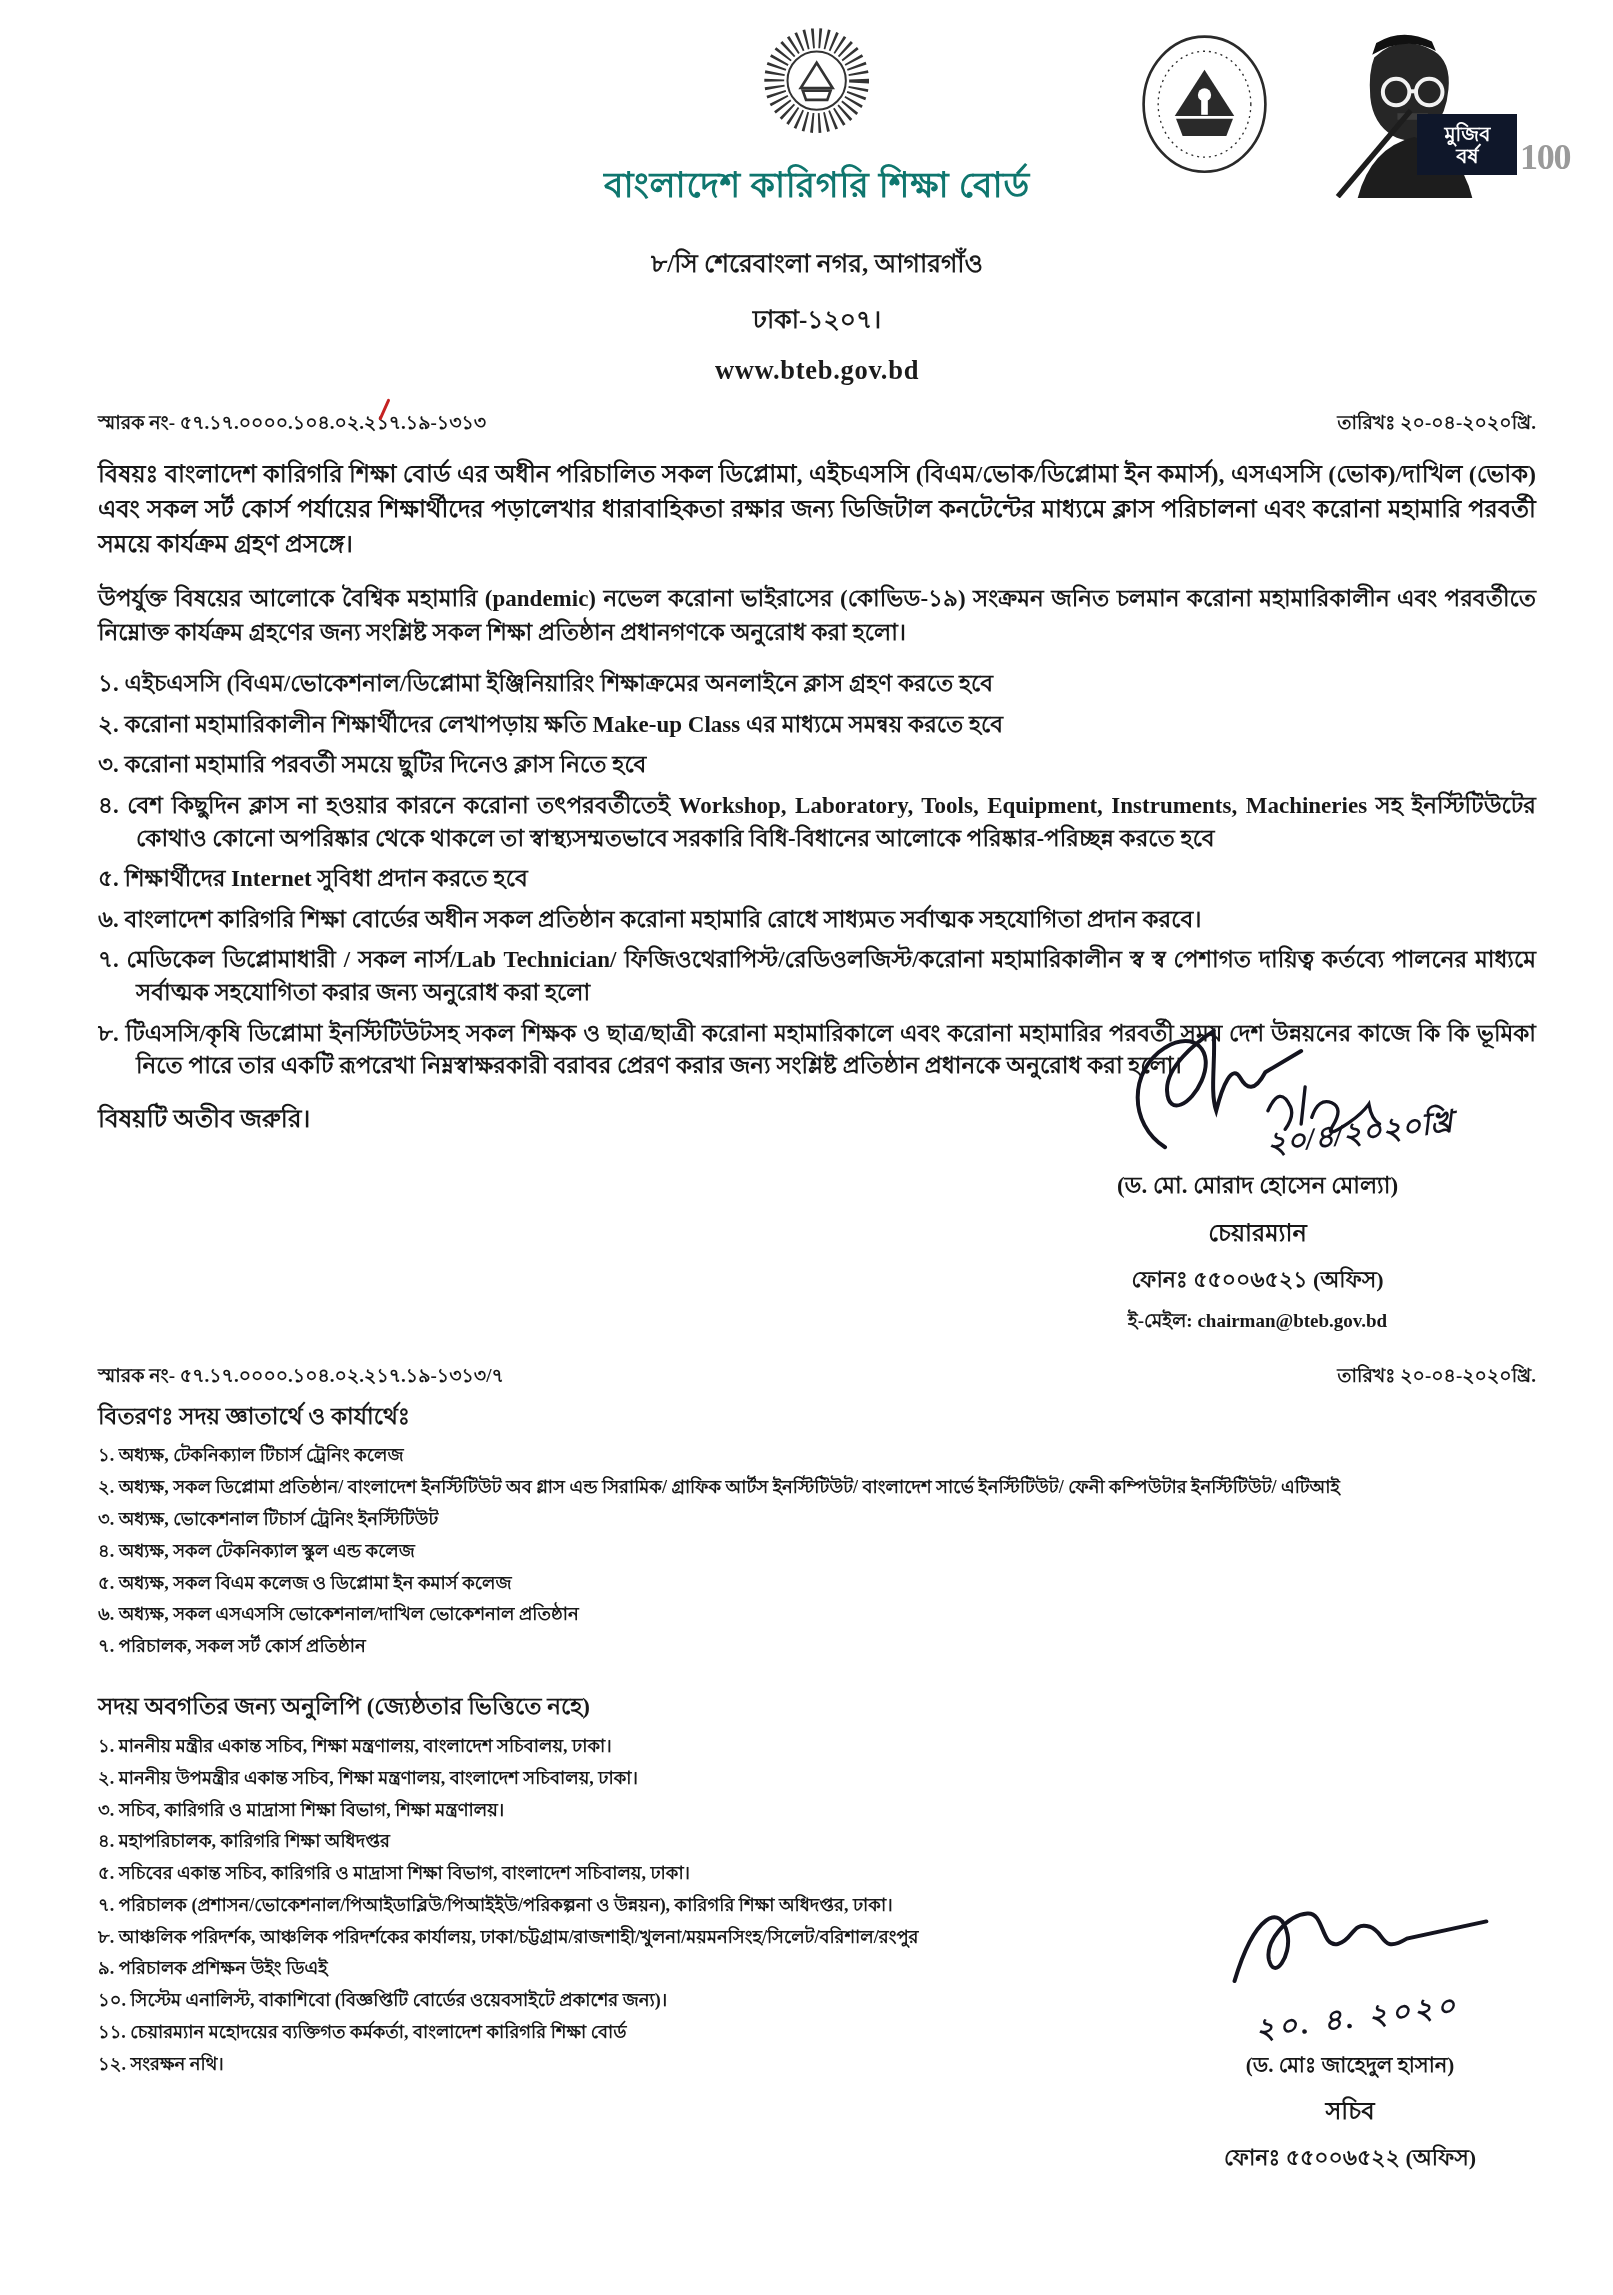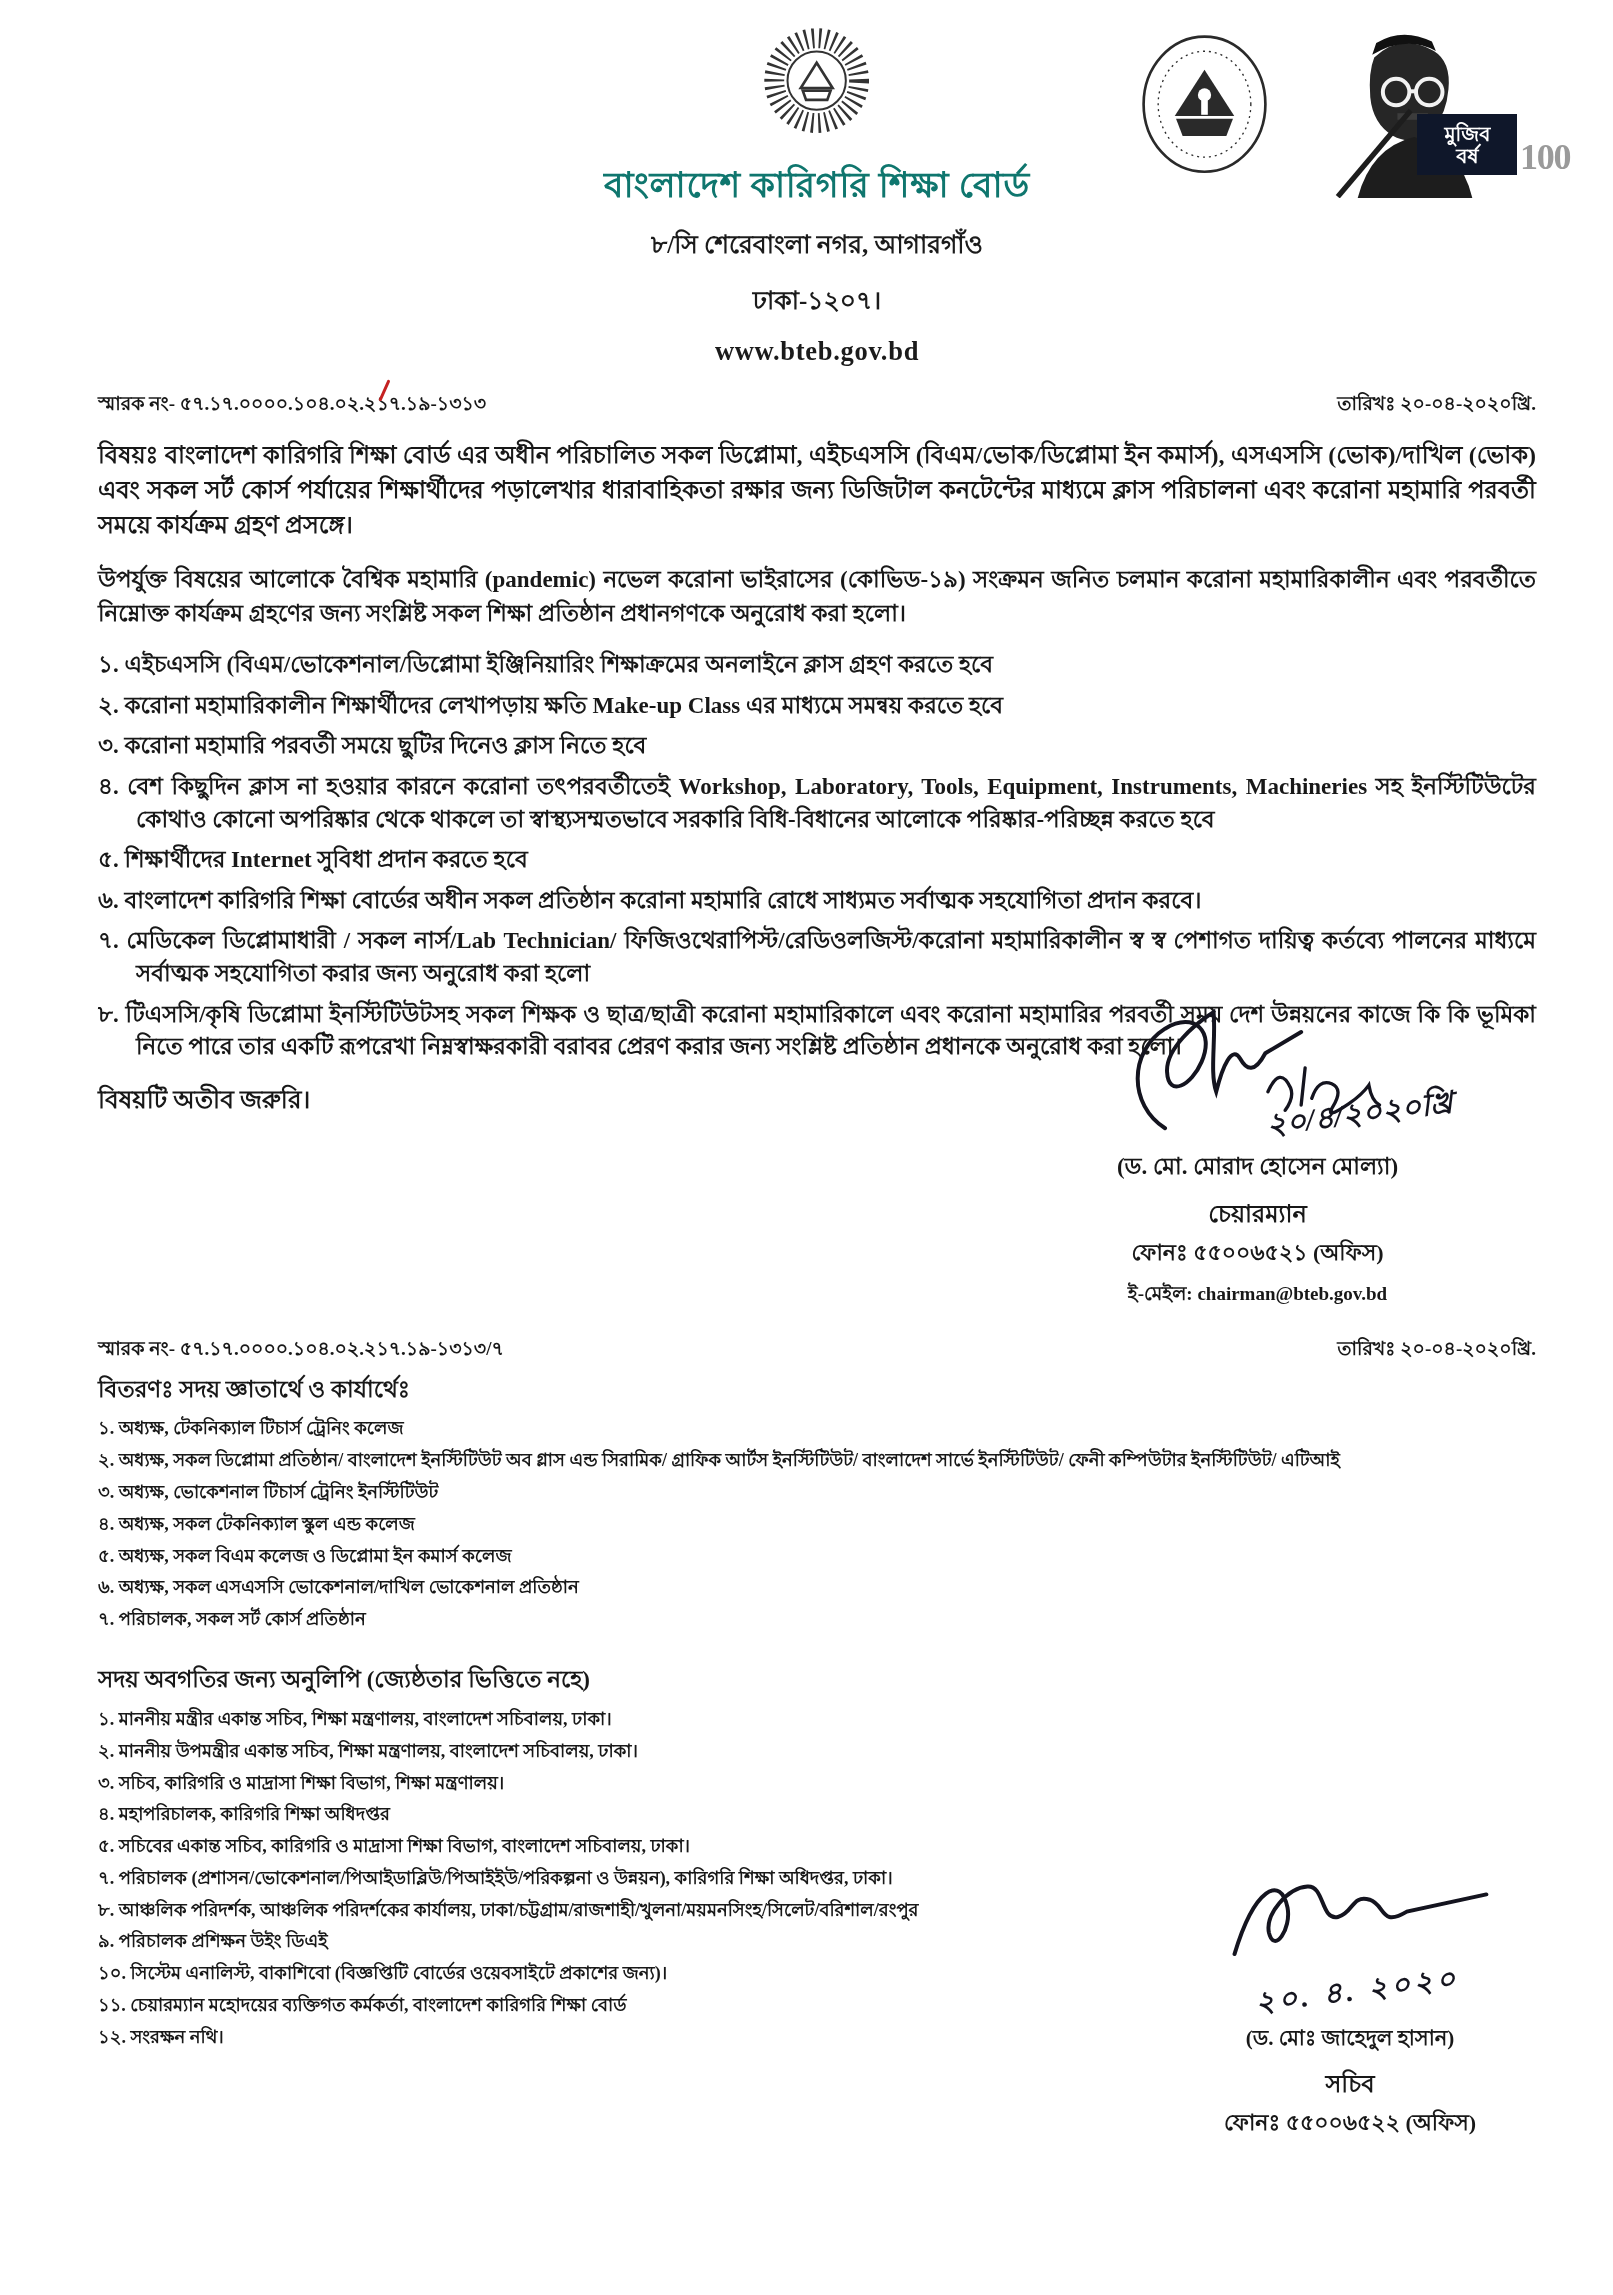--- a/index.html
+++ b/index.html
@@ -10,21 +10,21 @@
     overflow:hidden;
     font-family:"Liberation Serif","DejaVu Serif",serif;
     color:#1b1b1b;
     box-sizing:border-box;
     padding:18.6px 78px 0 98px;
   }
   
   .hdr{position:relative;text-align:center;}
   .hdr-emblem{display:inline-block;margin-top:4px;}
   .org-name{font-size:35px;font-weight:700;letter-spacing:0.7px;margin-top:17px;color:#0f766e;}
-  .addr{font-size:25px;font-weight:600;margin-top:8px;}
+  .addr{font-size:25px;font-weight:600;margin-top:27px;}
   .addr2{font-size:25px;font-weight:600;margin-top:13.3px;}
   .website{font-size:26.5px;font-weight:700;margin-top:12px;letter-spacing:0.7px;}
   .hdr-logos{position:absolute;top:12px;right:18.6px;display:flex;gap:37px;align-items:flex-start;}
   .mujib-wrap{position:relative;width:206px;height:167px;}
   .mujib-label{
     position:absolute;right:0;bottom:22.6px;width:100px;height:61px;background:#0f172a;
     color:#fff;font-size:20px;font-weight:700;line-height:1.1;
     display:flex;flex-direction:column;align-items:center;justify-content:center;
   }
   .mujib-100{position:absolute;right:-2.7px;bottom:20px;color:#9a9a9a;font-size:36px;font-weight:700;
@@ -46,21 +46,21 @@
   .urgent{font-size:24.6px;font-weight:700;padding-top:9.3px;}
   
   .signer{text-align:center;}
   .chairman-block{width:557px;margin-top:-80px;}
   .sig-wrap{position:relative;display:inline-block;}
   .hand-date{position:absolute;font-style:italic;font-weight:600;color:#15151f;
     transform:rotate(-7deg);white-space:nowrap;}
   .chair-date{right:-40px;bottom:4px;font-size:30.5px;}
   .signer-name{font-size:23px;font-weight:700;margin-top:1.3px;}
   .signer-title{font-size:24px;font-weight:700;margin-top:8px;}
-  .signer-phone{font-size:22px;font-weight:700;}
+  .signer-phone{font-size:22px;font-weight:700;margin-top:8px;}
   .signer-email{font-size:19px;font-weight:700;margin-top:6.6px;}
   
   .dist-head{font-size:23px;font-weight:700;margin-top:5.3px;}
   .dist-item{font-size:18px;font-weight:600;line-height:1.4;text-align:left;
     padding-left:37px;text-indent:-37px;margin-top:6.6px;}
   .copies{position:relative;margin-top:29px;}
   .secretary-block{position:absolute;right:-26.5px;top:187px;width:425px;}
   .sec-date{right:33px;bottom:-42px;font-size:29px;letter-spacing:4px;}
   .sec-name{font-size:21px;font-weight:700;margin-top:46px;}
   svg{display:block;}

